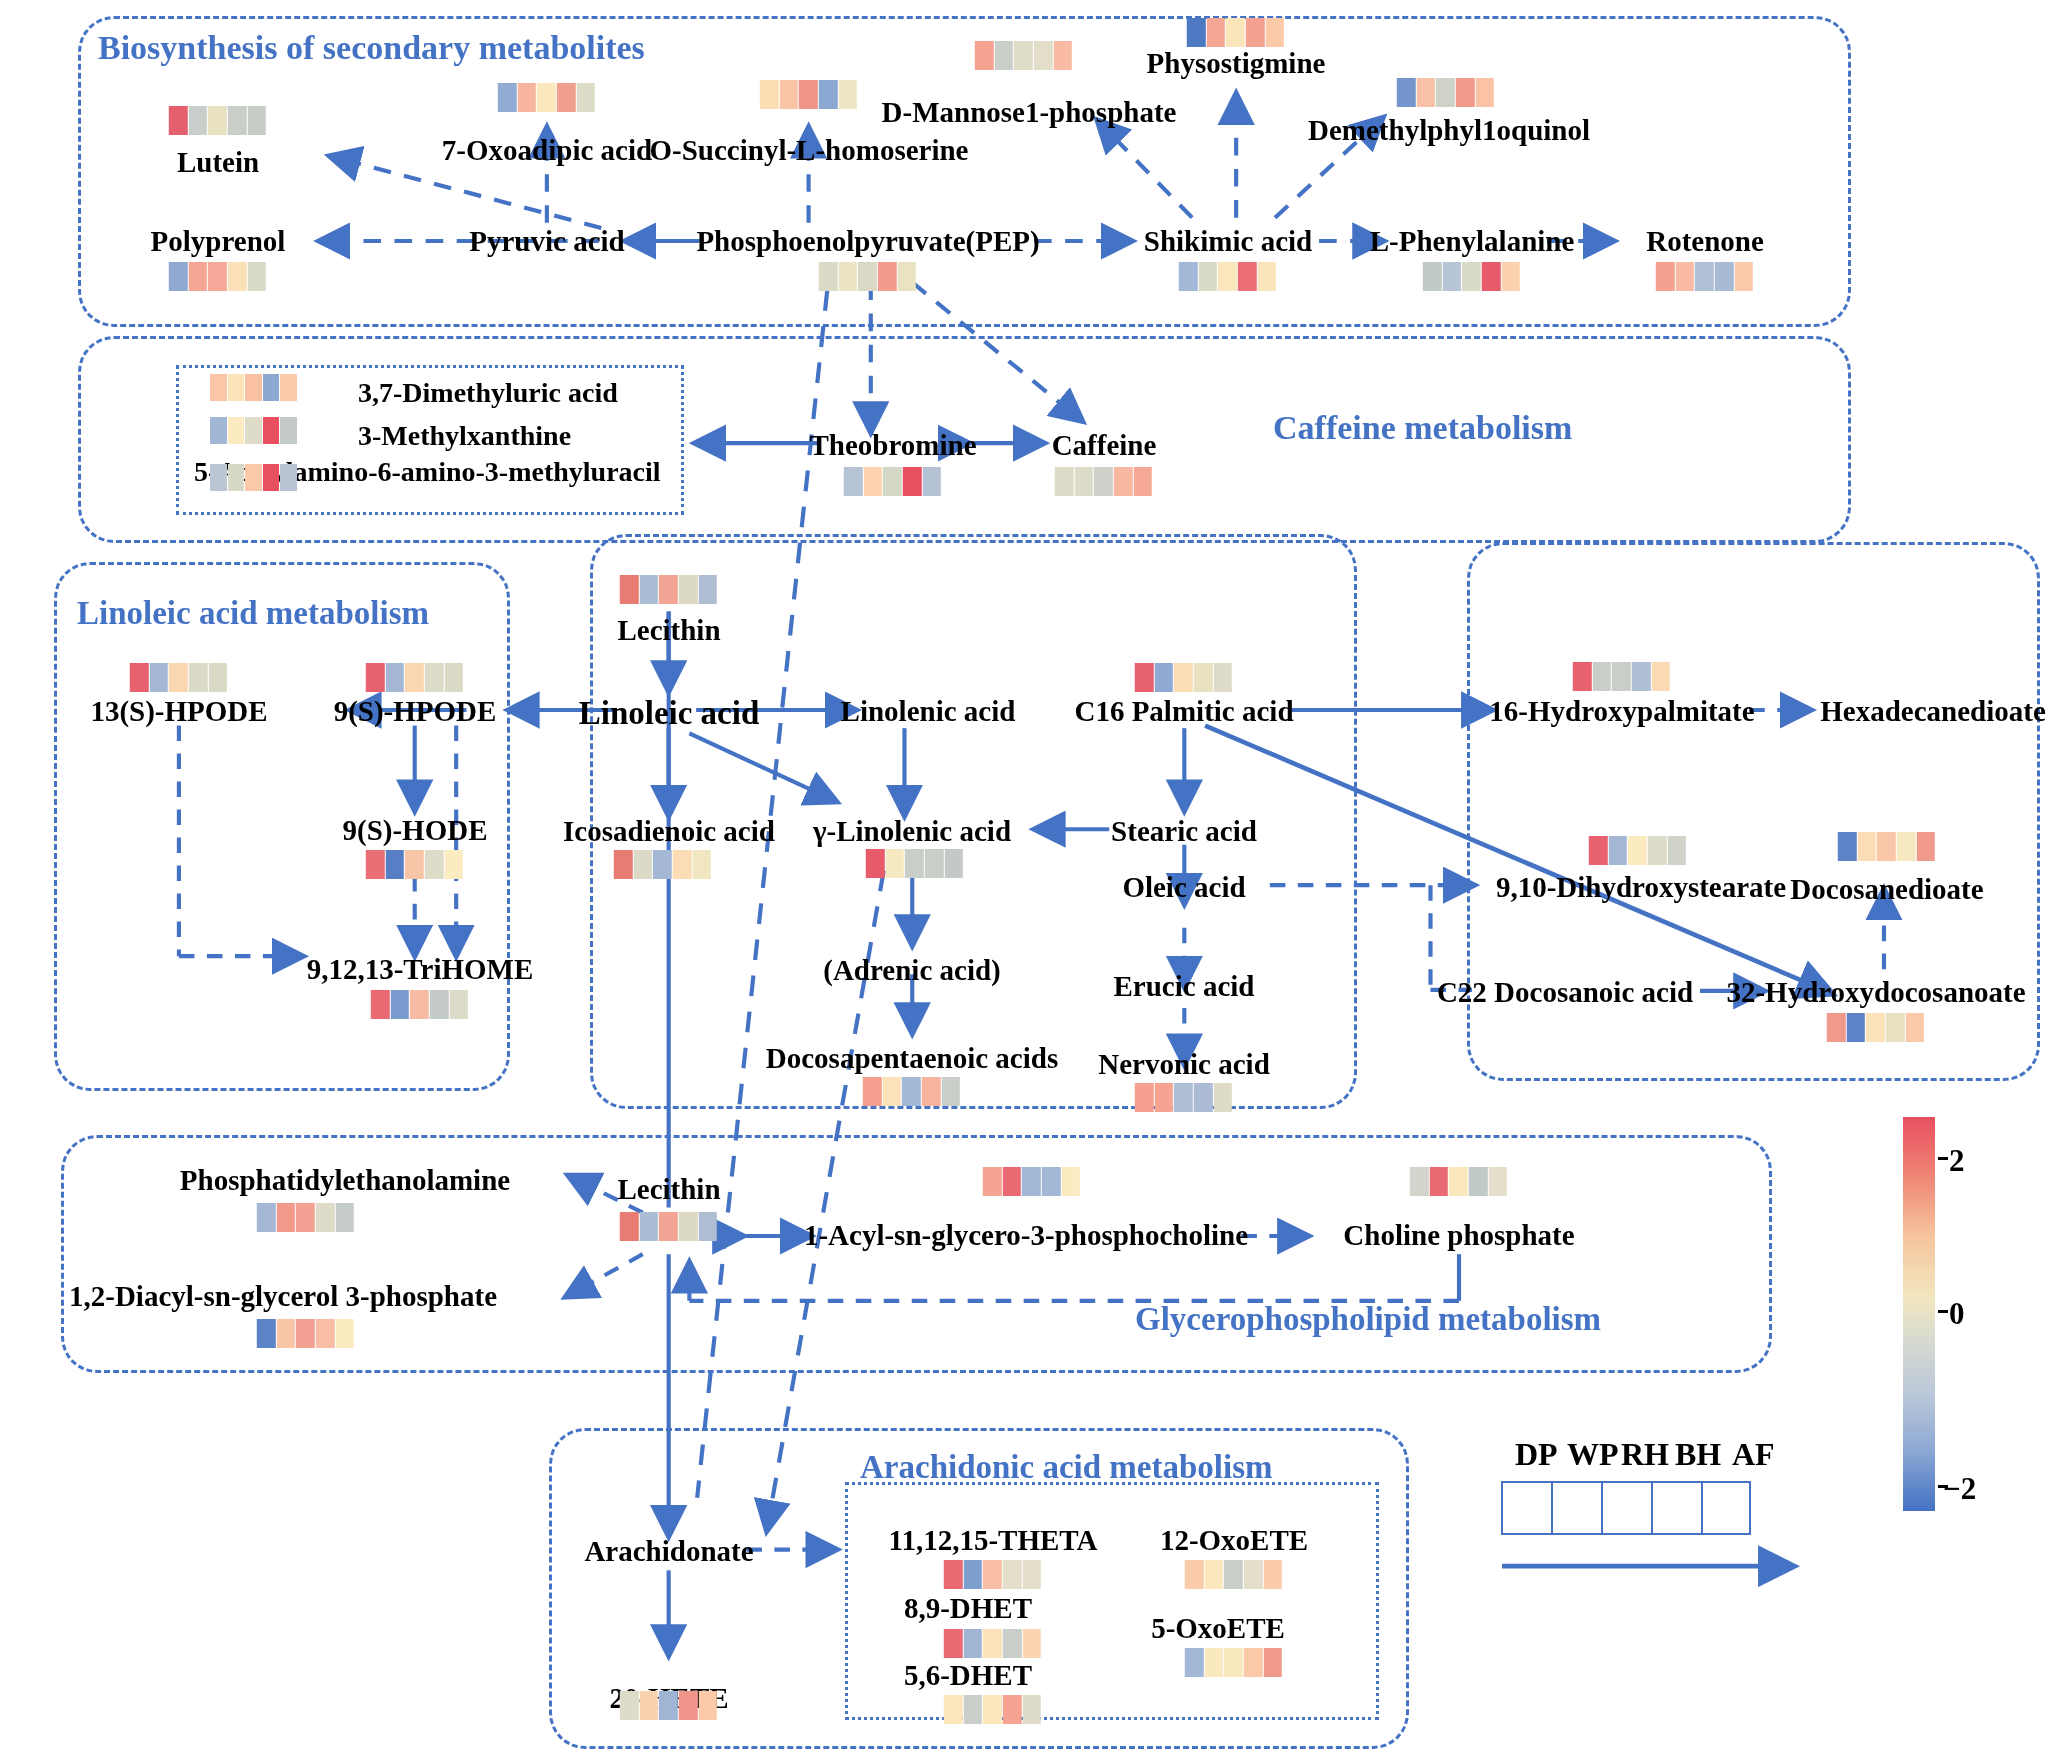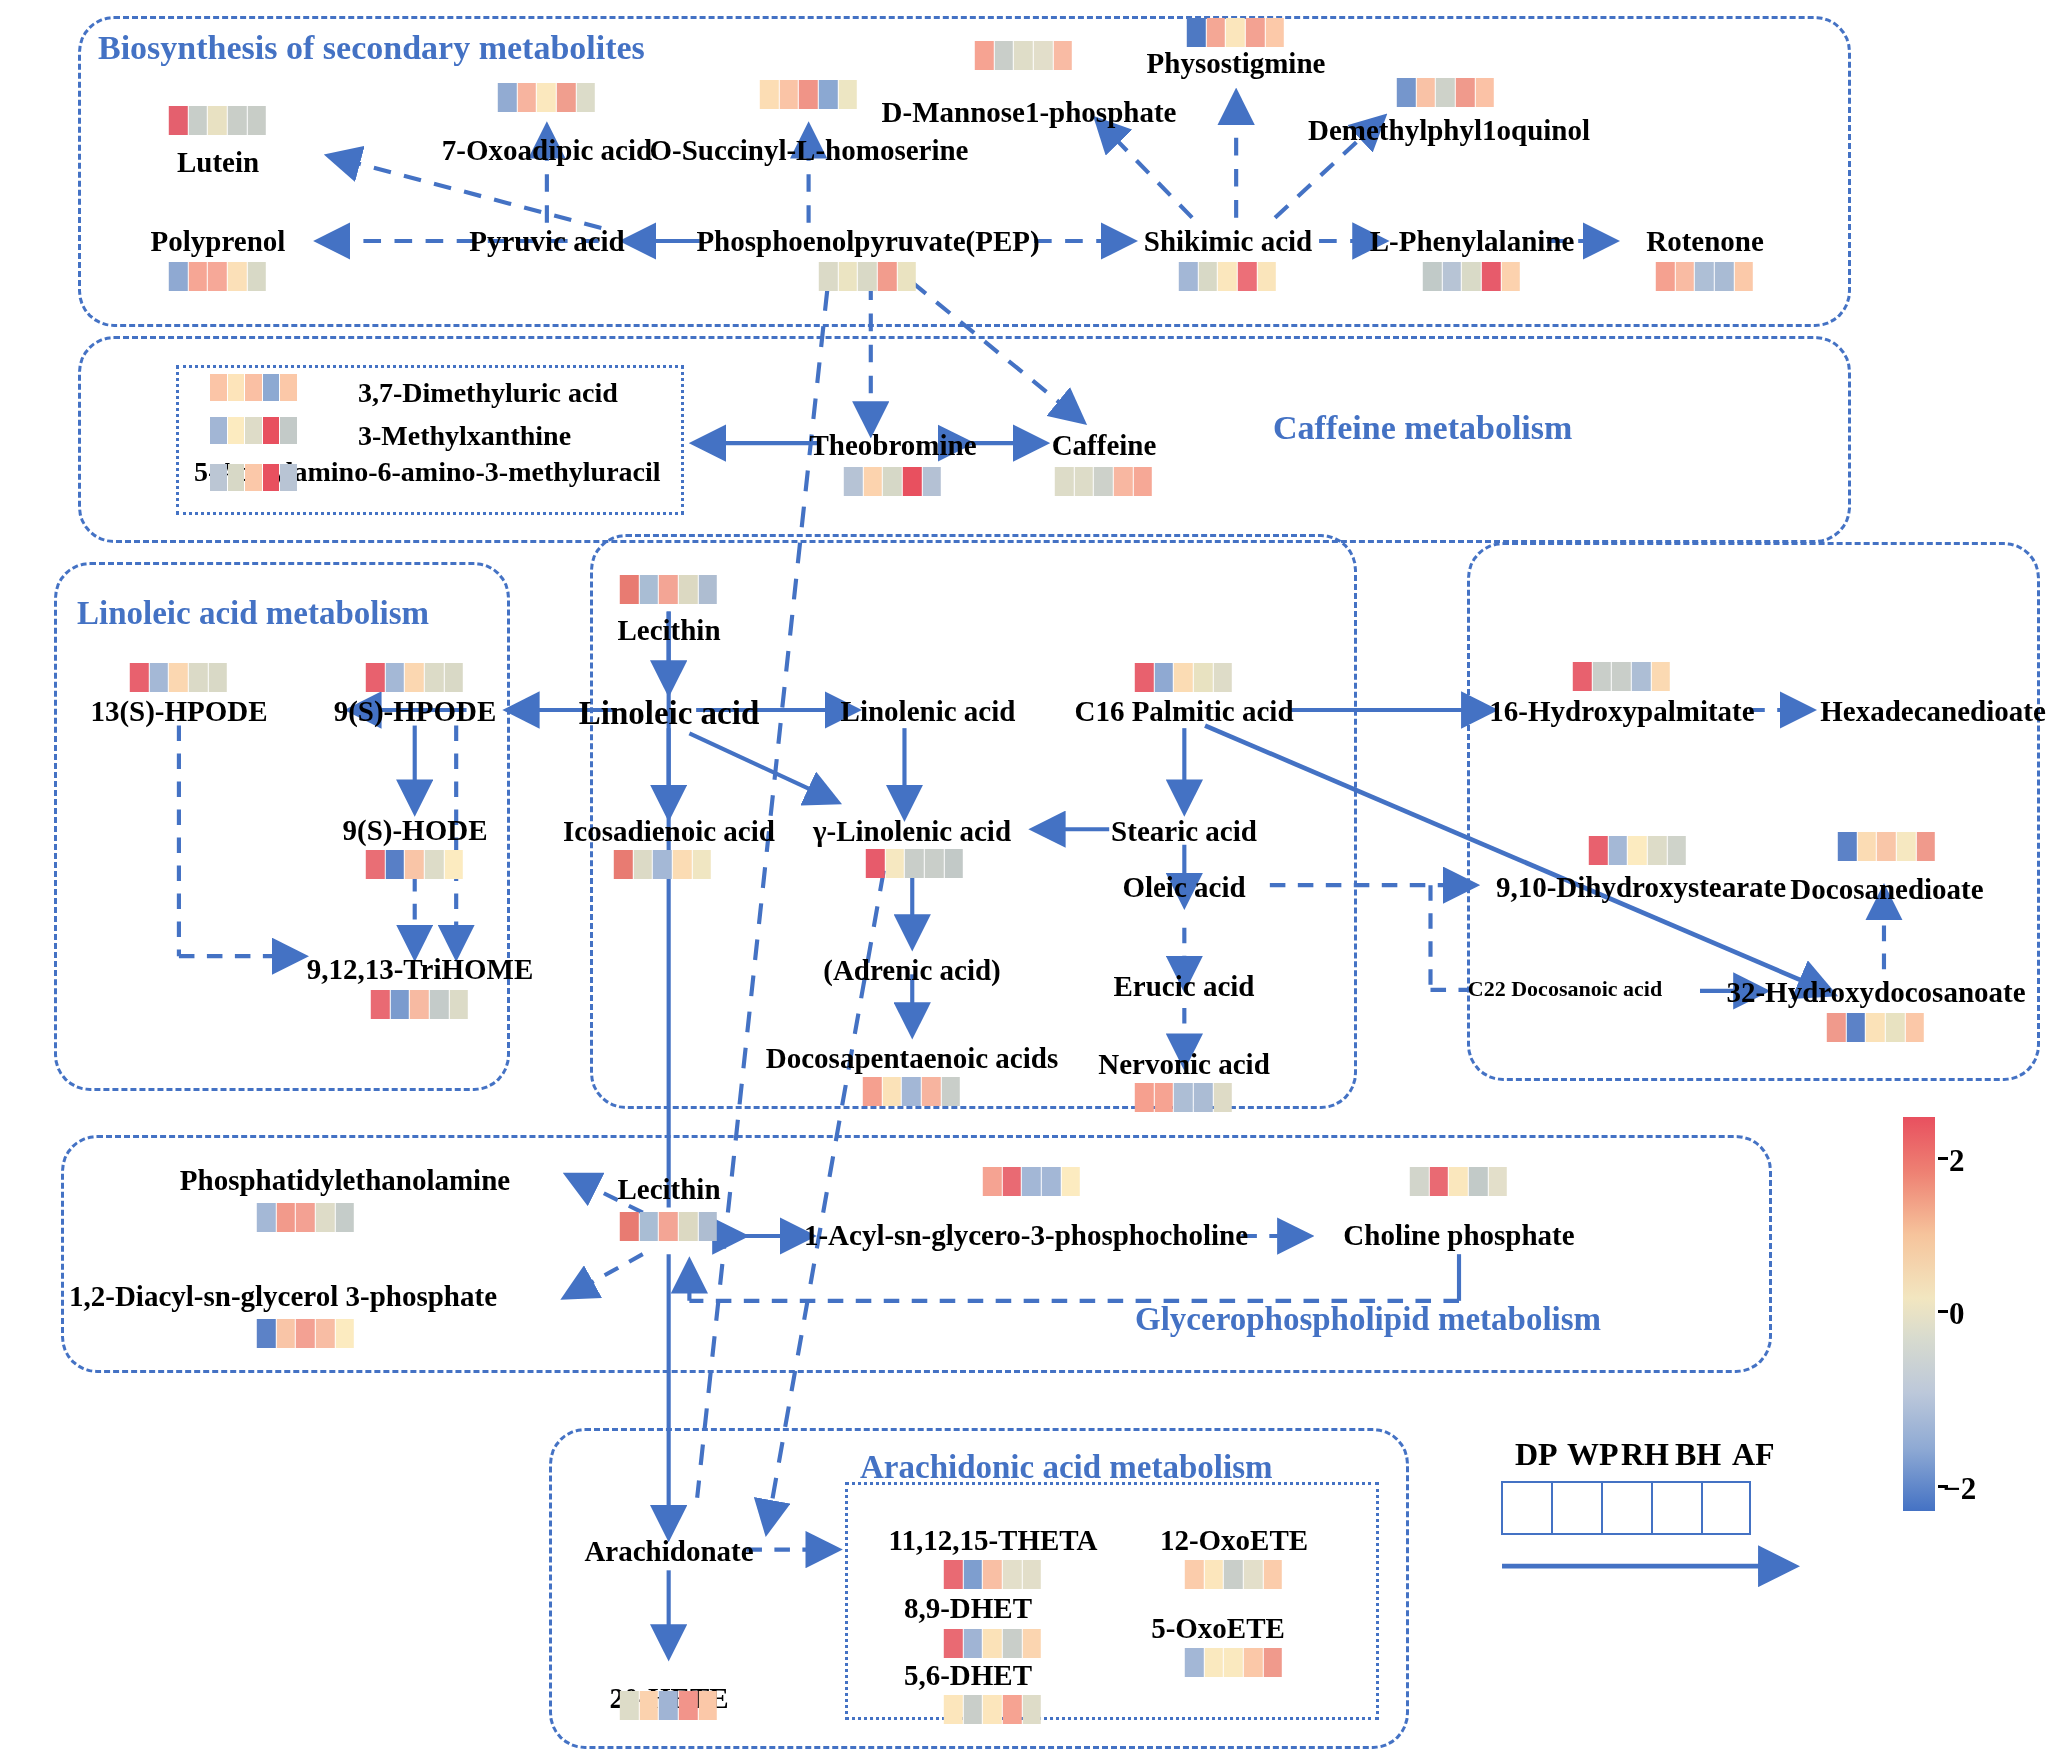--- a/index.html
+++ b/index.html
@@ -393,21 +393,21 @@
 
   <div class="hm" style="left:1887px;top:832px;">
     <i style="background:#5C82C7"></i>
       <i style="background:#FBDCB4"></i>
       <i style="background:#F9C6A8"></i>
       <i style="background:#F6E8C1"></i>
       <i style="background:#F09A8C"></i>
   </div>
   <div class="node" style="left:1887px;top:873px;font-size:29px;">Docosanedioate</div>
 
-  <div class="node" style="left:1565px;top:976px;font-size:22px;">C22 Docosanoic acid</div>
+  <div class="node" style="left:1565px;top:976px;font-size:29px;">C22 Docosanoic acid</div>
   <div class="node" style="left:1876px;top:976px;font-size:29px;">32-Hydroxydocosanoate</div>
   <div class="hm" style="left:1876px;top:1013px;">
     <i style="background:#F09A8C"></i>
       <i style="background:#5C82C7"></i>
       <i style="background:#FBE2B8"></i>
       <i style="background:#E8E2C1"></i>
       <i style="background:#FBC8A8"></i>
   </div>
 
   <div class="node" style="left:345px;top:1164px;font-size:29px;">Phosphatidylethanolamine</div>

